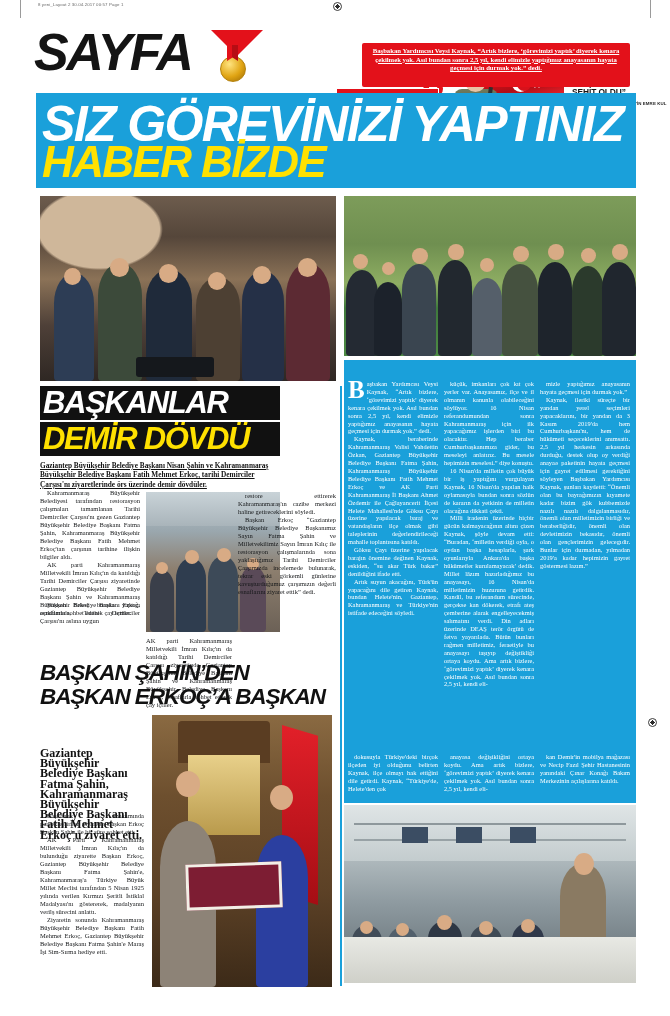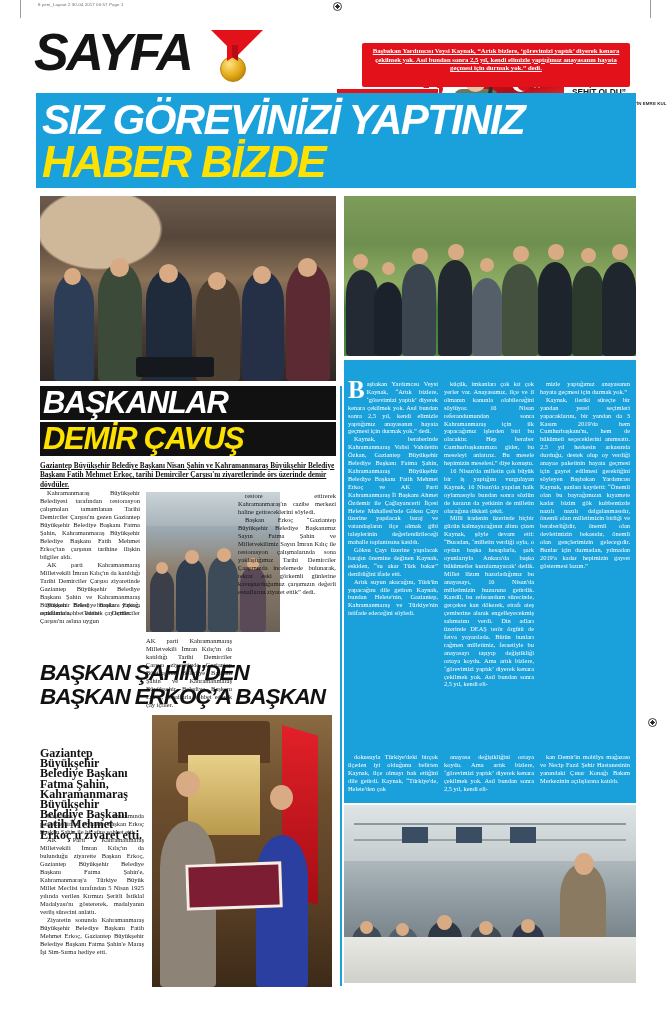--- a/index.html
+++ b/index.html
@@ -220,21 +220,21 @@
     left: 36px; top: 93px;
     width: 600px; height: 95px;
     background: #1aa0da;
   }
   .hero-l1, .hero-l2 {
     position: absolute;
     left: 6px;
     font-family: "Liberation Sans", sans-serif;
     font-weight: bold;
     font-style: italic;
-    font-size: 42px;
+    font-size: 50px;
     line-height: 1;
     letter-spacing: -1.6px;
     white-space: nowrap;
   }
   .hero-l1 { top: 6px; color: #ffffff; }
   .hero-l2 { top: 47px; color: #ffe100; font-size: 44px; }
 
   .kicker-box {
     position: absolute;
     left: 362px; top: 43px;
@@ -283,21 +283,21 @@
   .ph-head {
     position: absolute;
     border-radius: 50%;
     background: #d8ab85;
   }
 
   
   .deck {
     position: absolute;
     left: 40px; top: 386px;
-    width: 296px;
+    width: 240px;
   }
   .deck-l1 {
     background: #111111;
     color: #ffffff;
     font-family: "Liberation Sans", sans-serif;
     font-weight: bold; font-style: italic;
     font-size: 31px; line-height: 34px;
     letter-spacing: -1.3px;
     padding: 0 3px;
     white-space: nowrap;
@@ -513,21 +513,21 @@
     <div class="ph-person" style="left:194px;width:34px;height:94px;background:#1e242c;"></div>
     <div class="ph-head" style="left:204px;top:48px;width:16px;height:16px;"></div>
     <div class="ph-person" style="left:228px;width:32px;height:90px;background:#2b3a2c;"></div>
     <div class="ph-head" style="left:237px;top:52px;width:15px;height:15px;"></div>
     <div class="ph-person" style="left:258px;width:34px;height:94px;background:#20262e;"></div>
     <div class="ph-head" style="left:268px;top:48px;width:16px;height:16px;"></div>
   </div>
 
   <div class="deck">
     <div class="deck-l1">BAŞKANLAR</div>
-    <div class="deck-l2">DEMİR ÇAVUŞ</div>
+    <div class="deck-l2">DEMİR DÖVDÜ</div>
     <div class="deck-sub">Gaziantep Büyükşehir Belediye Başkanı Nisan Şahin ve Kahramanmaraş Büyükşehir Belediye Başkanı Fatih Mehmet Erkoç, tarihi Demirciler Çarşısı'nı ziyaretlerinde örs üzerinde demir dövdüler.</div>
   </div>
 
   <div class="bodycol" id="c1a">
     <p>Kahramanmaraş Büyükşehir Belediyesi tarafından restorasyon çalışmaları tamamlanan Tarihi Demirciler Çarşısı'nı gezen Gaziantep Büyükşehir Belediye Başkanı Fatma Şahin, Kahramanmaraş Büyükşehir Belediye Başkanı Fatih Mehmet Erkoç'tan çarşının tarihine ilişkin bilgiler aldı.</p>
     <p>AK parti Kahramanmaraş Milletvekili İmran Kılıç'ın da katıldığı Tarihi Demirciler Çarşısı ziyaretinde Gaziantep Büyükşehir Belediye Başkanı Şahin ve Kahramanmaraş Büyükşehir Belediye Başkanı Erkoç, esnaflarla sohbet ederek çay içtiler.</p>
   </div>
 
   <div class="photo" id="photo-street">
     <div class="ph-person" style="left:4px;width:24px;height:62px;background:#3a3f4a;"></div>

